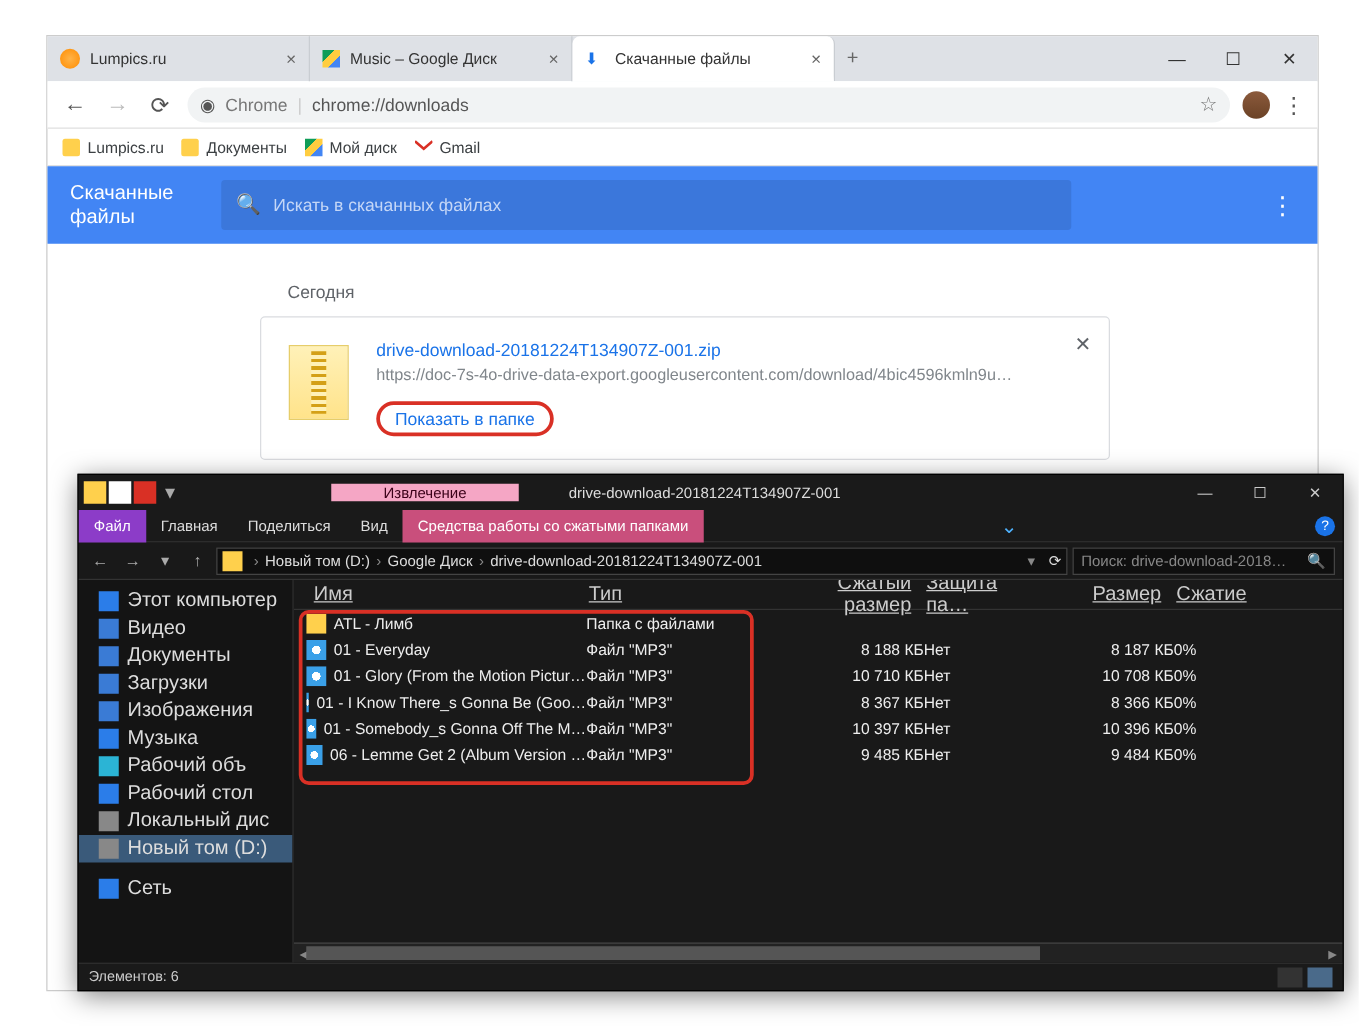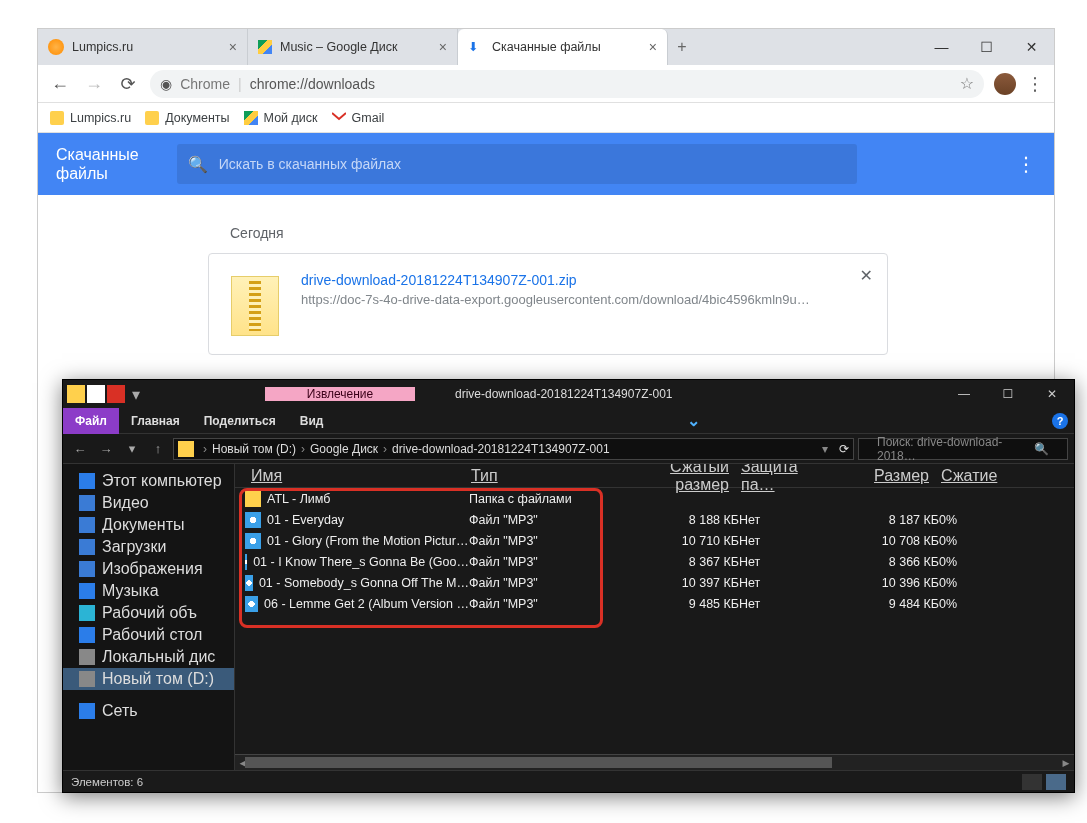--- a/index.html
+++ b/index.html
@@ -51,33 +51,33 @@
 
 .explorer { position: absolute; top: 379px; left: 62px; width: 1013px; height: 414px; background:#1a1a1a; border:1px solid #000; box-shadow: 0 4px 20px rgba(0,0,0,.5);}
 .exp-titlebar { height:28px; background:#1a1a1a; display:flex; align-items:center;}
 .qat { display:flex; gap:2px; padding-left:4px; align-items:center;}
 .qat-item { width:18px; height:18px; display:flex; align-items:center; justify-content:center;}
 .ribbon-context { width:150px; background:#f5a6c5; color:#3a0018; font-size:12px; display:flex; align-items:center; justify-content:center; margin-left:120px;}
 .exp-title { color:#ddd; font-size:12px; margin-left: 40px;}
 .exp-win-controls { margin-left:auto; display:flex;}
 .exp-win-btn { width:44px; height:28px; display:flex; align-items:center; justify-content:center; color:#ccc; font-size:12px;}
 
-.ribbon { height:26px; background:#1a1a1a; display:flex; align-items:center; border-bottom:1px solid #333;font-weight:bold;}
+.ribbon { height:26px; background:#1a1a1a; display:flex; align-items:center; border-bottom:1px solid #333;}
 .ribbon-tab { padding:0 12px; font-size:12px; color:#ddd; height:26px; display:flex; align-items:center;}
 .ribbon-tab.file { background:#8c3cc8; color:#fff;}
 .ribbon-tab.context { background:#c94f7c; color:#fff;}
 .ribbon-help { margin-left:auto; width:24px; color:#4fb3ff; text-align:center;}
 
 .exp-nav { height:30px; background:#191919; display:flex; align-items:center; padding:0 6px; gap:4px; border-bottom:1px solid #333;}
 .exp-nav-btn { color:#aaa; font-size:13px; width:22px; text-align:center;}
 .breadcrumb { flex:1; height:22px; background:#0f0f0f; border:1px solid #444; display:flex; align-items:center; padding:0 4px; font-size:12px; color:#ddd;}
 .breadcrumb .bc-icon { width:16px; height:16px; background:#ffd04c; margin-right:4px;}
 .breadcrumb .sep { color:#888; margin:0 5px;}
 .breadcrumb .refresh { margin-left:auto; display:flex; align-items:center; gap:6px;}
-.exp-search { width:210px; height:22px; background:#0f0f0f; border:1px solid #444; display:flex; align-items:center; padding:0 18px; font-size:12px; color:#888;}
+.exp-search { width:210px; height:22px; background:#0f0f0f; border:1px solid #444; display:flex; align-items:center; padding:0 6px; font-size:12px; color:#888;}
 .exp-search .sicon { margin-left:auto;}
 
 .exp-body { display:flex; height: calc(100% - 28px - 26px - 30px - 22px);}
 .exp-sidebar { width:172px; background:#141414; border-right:1px solid #333; padding:6px 0; overflow:hidden;}
 .sb-item { display:flex; align-items:center; gap:7px; padding:2px 6px 2px 16px; font-size:16px; color:#ddd;}
 .sb-item.selected { background:#3a5a7a;}
 .sb-item.net { margin-top:10px;}
 .sb-icon { width:16px; height:16px; display:inline-block;}
 .sb-icon.pc{background:#2b7de9;} .sb-icon.vid{background:#3a7bd5;} .sb-icon.doc{background:#3a7bd5;}
 .sb-icon.dl{background:#3a7bd5;} .sb-icon.img{background:#3a7bd5;} .sb-icon.mus{background:#2b7de9;}
@@ -188,20 +188,21 @@
     <div class="header-menu">⋮</div>
   </div>
 
   <div class="downloads-body">
     <div class="section-label">Сегодня</div>
     <div class="dl-card">
       <div class="file-icon"></div>
       <div class="dl-info">
         <div class="dl-filename">drive-download-20181224T134907Z-001.zip</div>
         <div class="dl-url">https://doc-7s-4o-drive-data-export.googleusercontent.com/download/4bic4596kmln9u…</div>
+        <span class="dl-action">Показать в папке</span>
       </div>
       <div class="dl-close">✕</div>
     </div>
   </div>
 </div>
 
 <div class="explorer">
   <div class="exp-titlebar">
     <div class="qat">
       <div class="qat-item" style="background:#ffd04c;"></div>
@@ -216,20 +217,21 @@
       <div class="exp-win-btn">☐</div>
       <div class="exp-win-btn close">✕</div>
     </div>
   </div>
 
   <div class="ribbon">
     <div class="ribbon-tab file">Файл</div>
     <div class="ribbon-tab">Главная</div>
     <div class="ribbon-tab">Поделиться</div>
     <div class="ribbon-tab">Вид</div>
+    <div class="ribbon-tab context">Средства работы со сжатыми папками</div>
     <div class="ribbon-help">⌄</div>
     <div class="ribbon-help" style="background:#1a73e8;color:#fff;border-radius:50%;width:16px;height:16px;font-size:11px;line-height:16px;margin-right:6px;">?</div>
   </div>
 
   <div class="exp-nav">
     <div class="exp-nav-btn">←</div>
     <div class="exp-nav-btn">→</div>
     <div class="exp-nav-btn">▾</div>
     <div class="exp-nav-btn">↑</div>
     <div class="breadcrumb">

